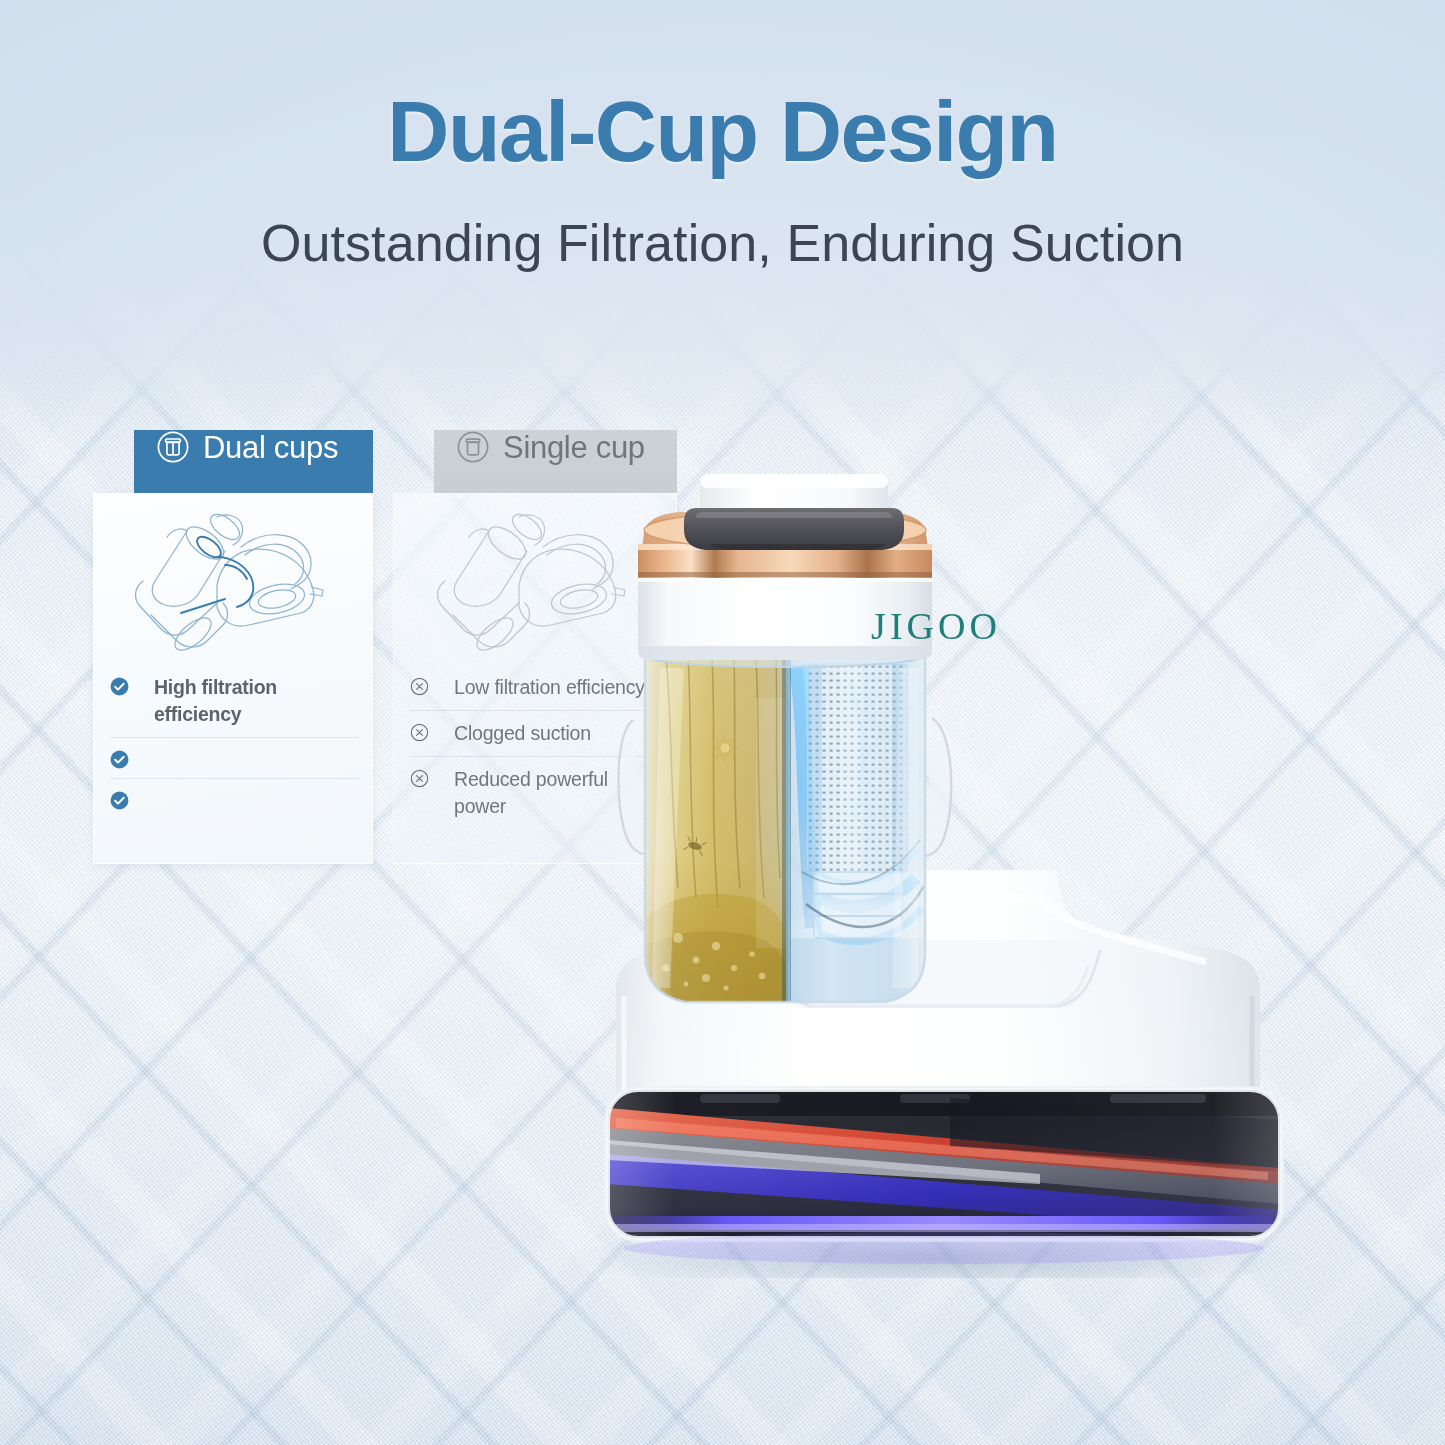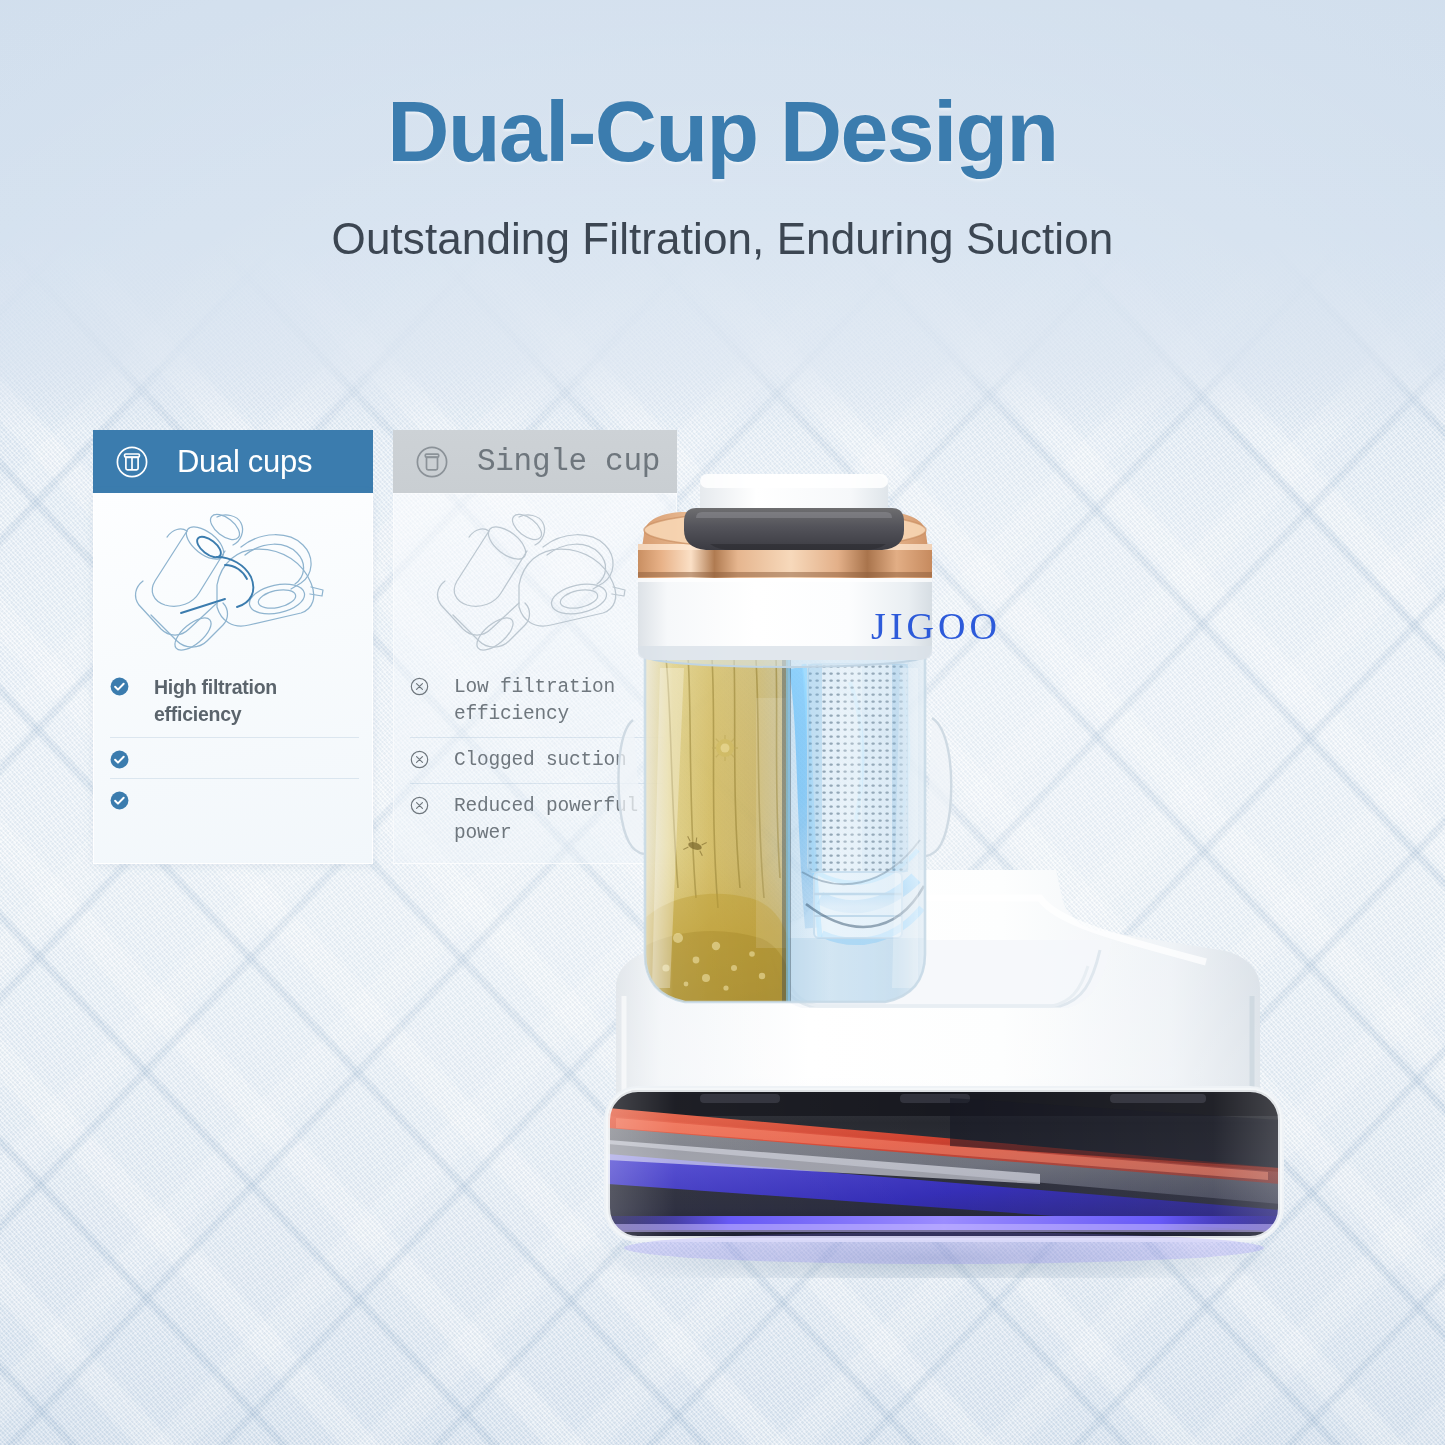--- a/index.html
+++ b/index.html
@@ -94,37 +94,38 @@
     text-align:center;
     font-size:86px; line-height:1.0;
     font-weight:bold;
     letter-spacing:-1.5px;
     color:#3b7cae;
     text-shadow:0 2px 3px rgba(255,255,255,.55);
   }
   .subhead{
     position:absolute; left:0; right:0; top:214px;
     text-align:center;
-    font-size:44px; line-height:1.15;
+    font-size:52px; line-height:1.15;
     font-weight:normal;
     letter-spacing:.1px;
     color:#3c4652;
   }
 
   
   .cards{ position:absolute; left:93px; top:430px; width:584px; height:434px; }
 
   .card{ position:absolute; top:0; height:434px; }
   .card-dual{ left:0;   width:280px; }
-  .card-single{ left:300px; width:284px;font-family:Liberation Mono, monospace; }
+  .card-single{ left:300px; width:284px; }
 
   .card-head{
-    height:63px; display:flex; align-items:center;
-    padding-left:22px; gap:28px;
+    height:63px; display:flex; align-items:flex-start;
+    padding-left:22px; gap:13px;
     box-shadow:0 1px 0 rgba(255,255,255,.5);
+    margin-left:41px;
   }
   .card-dual .card-head{ background:#3b7cae; }
   .card-single .card-head{
     background:linear-gradient(180deg,#cdd2d6 0%,#c9ced2 100%);
   }
   .head-label{ font-size:31px; letter-spacing:-.3px; }
   .card-dual .head-label{ color:#ffffff; }
   .card-single .head-label{ color:#6e767d; }
 
   .head-icon{ width:34px; height:34px; flex:0 0 34px; display:block; }
@@ -158,21 +159,21 @@
   .card-dual .f-txt{ color:#5b646c; font-weight:bold; letter-spacing:-.25px; }
   .card-single .f-txt{ color:#6f777e; font-weight:normal; letter-spacing:-.2px; }
 
   
   #product{ position:absolute; left:520px; top:468px; width:830px; height:810px; }
   #product svg{ display:block; }
   .logo-text{
     position:absolute; left:311px; top:136px; width:210px;
     text-align:center;
     font-size:38px; letter-spacing:4px;
-    color:#1d4ed8;
+    color:#0f766e;
     font-family:"Liberation Serif", serif;
     opacity:.92;
   }
 </style>
 </head>
 <body>
 
 <div id="stage">
   <div class="bg-base"></div>
   <div class="quilt-a"></div>

